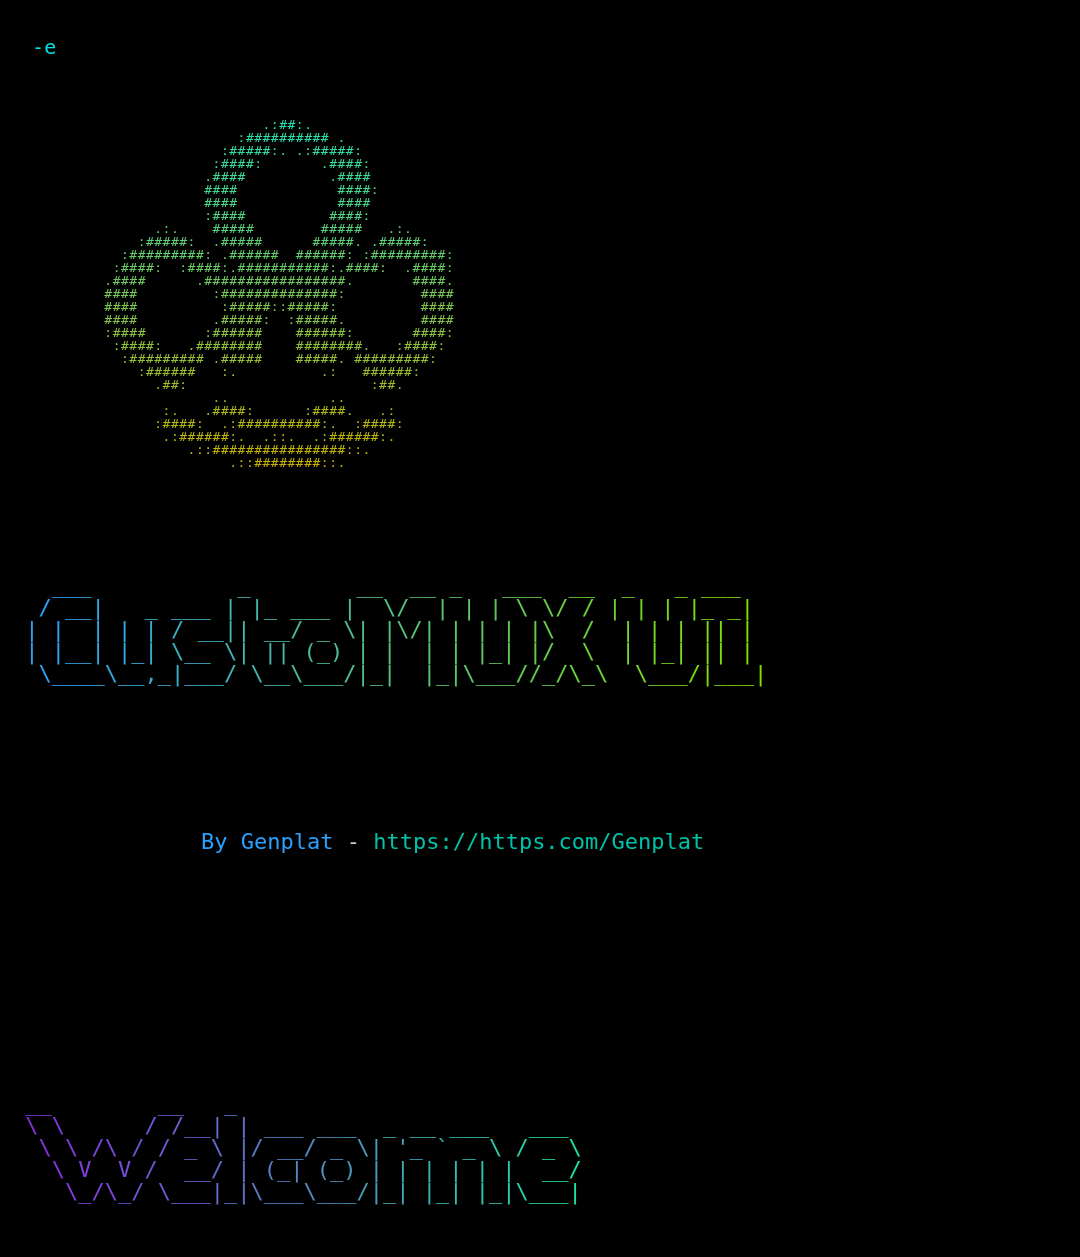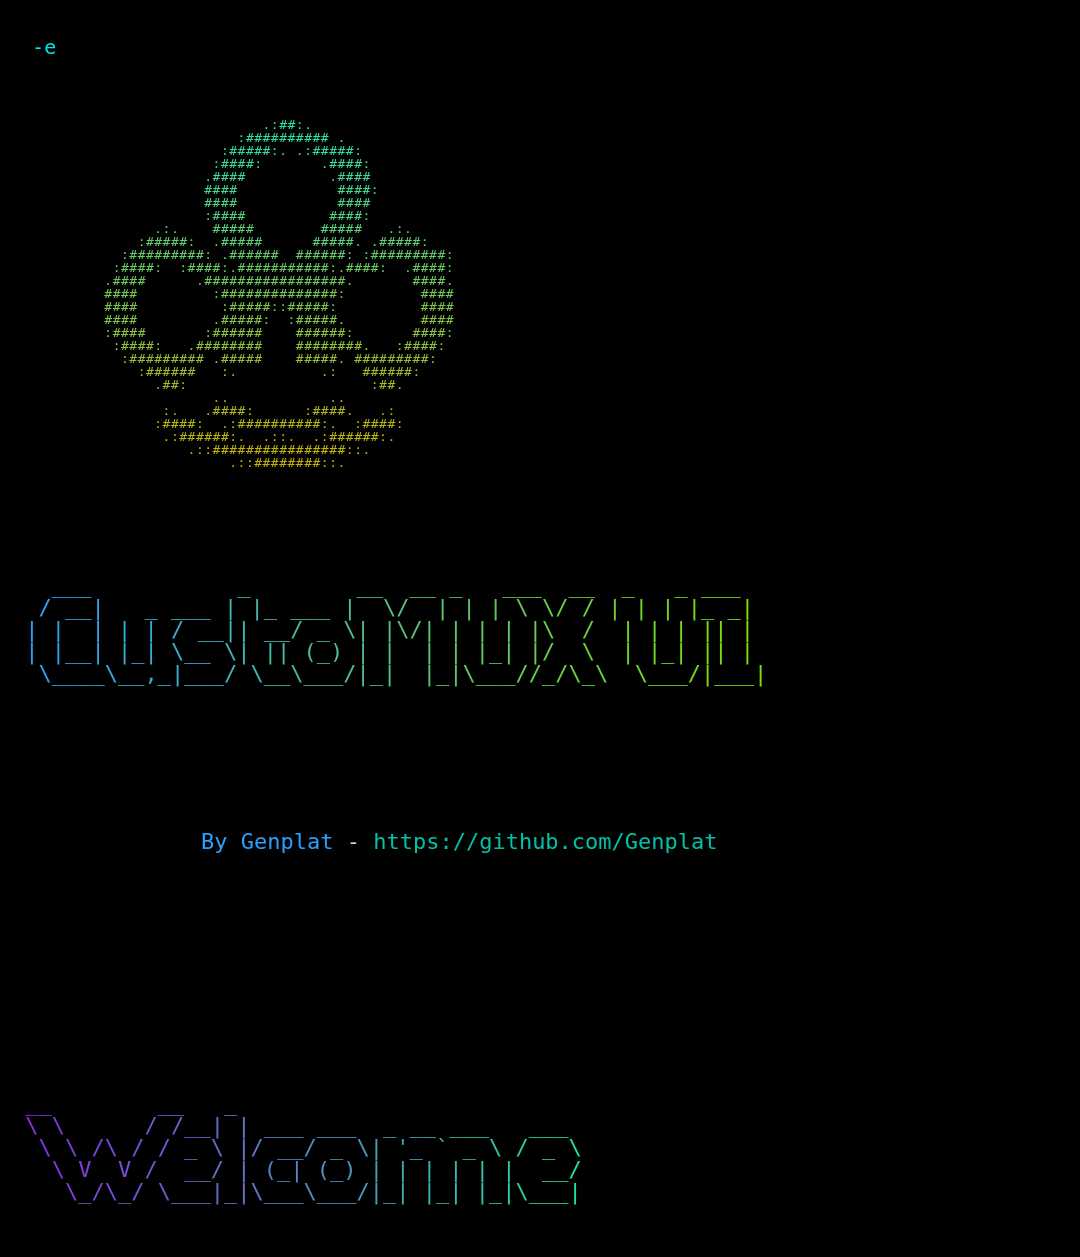--- a/index.html
+++ b/index.html
@@ -64,21 +64,21 @@
 <body>
 
 <div class="term">
   <span class="flag">-e</span>
 
   <div class="bio-wrap" id="bio"><span class="row" style="color: rgb(39, 224, 176);">                    .:##:.                    </span><span class="row" style="color: rgb(45, 222, 169);">                 :########## .                </span><span class="row" style="color: rgb(51, 220, 162);">               :#####:. .:#####:              </span><span class="row" style="color: rgb(58, 218, 156);">              :####:       .####:             </span><span class="row" style="color: rgb(64, 217, 149);">             .####          .####             </span><span class="row" style="color: rgb(70, 215, 142);">             ####            ####:            </span><span class="row" style="color: rgb(76, 213, 135);">             ####            ####             </span><span class="row" style="color: rgb(82, 211, 129);">             :####          ####:             </span><span class="row" style="color: rgb(89, 209, 122);">       .:.    #####        #####   .:.        </span><span class="row" style="color: rgb(95, 207, 115);">     :#####:  .#####      #####. .#####:      </span><span class="row" style="color: rgb(101, 206, 108);">   :#########: .######  ######: :#########:   </span><span class="row" style="color: rgb(107, 204, 102);">  :####:  :####:.###########:.####:  .####:   </span><span class="row" style="color: rgb(113, 202, 95);"> .####      .#################.       ####.   </span><span class="row" style="color: rgb(120, 200, 88);"> ####         :##############:         ####   </span><span class="row" style="color: rgb(126, 198, 81);"> ####          :#####::#####:          ####   </span><span class="row" style="color: rgb(132, 196, 74);"> ####         .#####:  :#####.         ####   </span><span class="row" style="color: rgb(138, 194, 68);"> :####       :######    ######:       ####:   </span><span class="row" style="color: rgb(144, 193, 61);">  :####:   .########    ########.   :####:    </span><span class="row" style="color: rgb(150, 191, 54);">   :######### .#####    #####. #########:     </span><span class="row" style="color: rgb(157, 189, 47);">     :######   :.          .:   ######:       </span><span class="row" style="color: rgb(163, 187, 41);">       .##:                      :##.         </span><span class="row" style="color: rgb(169, 185, 34);">              ..            ..                </span><span class="row" style="color: rgb(175, 183, 27);">        :.   .####:      :####.   .:          </span><span class="row" style="color: rgb(181, 182, 20);">       :####:  .:##########:.  :####:         </span><span class="row" style="color: rgb(188, 180, 14);">        .:######:.  .::.  .:######:.          </span><span class="row" style="color: rgb(194, 178, 7);">           .::################::.             </span><span class="row" style="color: rgb(200, 176, 0);">                .::########::.                </span></div>
 
   <div class="title-wrap" id="title"><span class="row"><span style="color: rgb(42, 160, 255);"> </span><span style="color: rgb(44, 161, 250);"> </span><span style="color: rgb(45, 162, 246);"> </span><span style="color: rgb(47, 163, 241);">_</span><span style="color: rgb(48, 165, 237);">_</span><span style="color: rgb(50, 166, 232);">_</span><span style="color: rgb(51, 167, 228);"> </span><span style="color: rgb(53, 168, 223);"> </span><span style="color: rgb(54, 169, 219);"> </span><span style="color: rgb(56, 170, 214);"> </span><span style="color: rgb(57, 171, 209);"> </span><span style="color: rgb(59, 173, 205);"> </span><span style="color: rgb(60, 174, 200);"> </span><span style="color: rgb(62, 175, 196);"> </span><span style="color: rgb(63, 176, 191);"> </span><span style="color: rgb(65, 177, 187);"> </span><span style="color: rgb(66, 178, 182);"> </span><span style="color: rgb(68, 179, 178);">_</span><span style="color: rgb(69, 181, 173);"> </span><span style="color: rgb(71, 182, 168);"> </span><span style="color: rgb(72, 183, 164);"> </span><span style="color: rgb(74, 184, 159);"> </span><span style="color: rgb(75, 185, 155);"> </span><span style="color: rgb(77, 186, 150);"> </span><span style="color: rgb(78, 187, 146);"> </span><span style="color: rgb(80, 189, 141);"> </span><span style="color: rgb(81, 190, 137);">_</span><span style="color: rgb(83, 191, 132);">_</span><span style="color: rgb(85, 192, 128);"> </span><span style="color: rgb(86, 193, 123);"> </span><span style="color: rgb(88, 194, 118);">_</span><span style="color: rgb(89, 195, 114);">_</span><span style="color: rgb(91, 197, 109);"> </span><span style="color: rgb(92, 198, 105);">_</span><span style="color: rgb(94, 199, 100);"> </span><span style="color: rgb(95, 200, 96);"> </span><span style="color: rgb(97, 201, 91);"> </span><span style="color: rgb(98, 202, 87);">_</span><span style="color: rgb(100, 203, 82);">_</span><span style="color: rgb(101, 205, 77);">_</span><span style="color: rgb(103, 206, 73);"> </span><span style="color: rgb(104, 207, 68);"> </span><span style="color: rgb(106, 208, 64);">_</span><span style="color: rgb(107, 209, 59);">_</span><span style="color: rgb(109, 210, 55);"> </span><span style="color: rgb(110, 211, 50);"> </span><span style="color: rgb(112, 213, 46);">_</span><span style="color: rgb(113, 214, 41);"> </span><span style="color: rgb(115, 215, 36);"> </span><span style="color: rgb(116, 216, 32);"> </span><span style="color: rgb(118, 217, 27);">_</span><span style="color: rgb(119, 218, 23);"> </span><span style="color: rgb(121, 219, 18);">_</span><span style="color: rgb(122, 221, 14);">_</span><span style="color: rgb(124, 222, 9);">_</span><span style="color: rgb(125, 223, 5);"> </span></span><span class="row"><span style="color: rgb(42, 160, 255);"> </span><span style="color: rgb(44, 161, 250);"> </span><span style="color: rgb(45, 162, 246);">/</span><span style="color: rgb(47, 163, 241);"> </span><span style="color: rgb(48, 165, 237);">_</span><span style="color: rgb(50, 166, 232);">_</span><span style="color: rgb(51, 167, 228);">|</span><span style="color: rgb(53, 168, 223);"> </span><span style="color: rgb(54, 169, 219);"> </span><span style="color: rgb(56, 170, 214);"> </span><span style="color: rgb(57, 171, 209);">_</span><span style="color: rgb(59, 173, 205);"> </span><span style="color: rgb(60, 174, 200);">_</span><span style="color: rgb(62, 175, 196);">_</span><span style="color: rgb(63, 176, 191);">_</span><span style="color: rgb(65, 177, 187);"> </span><span style="color: rgb(66, 178, 182);">|</span><span style="color: rgb(68, 179, 178);"> </span><span style="color: rgb(69, 181, 173);">|</span><span style="color: rgb(71, 182, 168);">_</span><span style="color: rgb(72, 183, 164);"> </span><span style="color: rgb(74, 184, 159);">_</span><span style="color: rgb(75, 185, 155);">_</span><span style="color: rgb(77, 186, 150);">_</span><span style="color: rgb(78, 187, 146);"> </span><span style="color: rgb(80, 189, 141);">|</span><span style="color: rgb(81, 190, 137);"> </span><span style="color: rgb(83, 191, 132);"> </span><span style="color: rgb(85, 192, 128);">\</span><span style="color: rgb(86, 193, 123);">/</span><span style="color: rgb(88, 194, 118);"> </span><span style="color: rgb(89, 195, 114);"> </span><span style="color: rgb(91, 197, 109);">|</span><span style="color: rgb(92, 198, 105);"> </span><span style="color: rgb(94, 199, 100);">|</span><span style="color: rgb(95, 200, 96);"> </span><span style="color: rgb(97, 201, 91);">|</span><span style="color: rgb(98, 202, 87);"> </span><span style="color: rgb(100, 203, 82);">\</span><span style="color: rgb(101, 205, 77);"> </span><span style="color: rgb(103, 206, 73);">\</span><span style="color: rgb(104, 207, 68);">/</span><span style="color: rgb(106, 208, 64);"> </span><span style="color: rgb(107, 209, 59);">/</span><span style="color: rgb(109, 210, 55);"> </span><span style="color: rgb(110, 211, 50);">|</span><span style="color: rgb(112, 213, 46);"> </span><span style="color: rgb(113, 214, 41);">|</span><span style="color: rgb(115, 215, 36);"> </span><span style="color: rgb(116, 216, 32);">|</span><span style="color: rgb(118, 217, 27);"> </span><span style="color: rgb(119, 218, 23);">|</span><span style="color: rgb(121, 219, 18);">_</span><span style="color: rgb(122, 221, 14);"> </span><span style="color: rgb(124, 222, 9);">_</span><span style="color: rgb(125, 223, 5);">|</span></span><span class="row"><span style="color: rgb(42, 160, 255);"> </span><span style="color: rgb(44, 161, 250);">|</span><span style="color: rgb(45, 162, 246);"> </span><span style="color: rgb(47, 163, 241);">|</span><span style="color: rgb(48, 165, 237);"> </span><span style="color: rgb(50, 166, 232);"> </span><span style="color: rgb(51, 167, 228);">|</span><span style="color: rgb(53, 168, 223);"> </span><span style="color: rgb(54, 169, 219);">|</span><span style="color: rgb(56, 170, 214);"> </span><span style="color: rgb(57, 171, 209);">|</span><span style="color: rgb(59, 173, 205);"> </span><span style="color: rgb(60, 174, 200);">/</span><span style="color: rgb(62, 175, 196);"> </span><span style="color: rgb(63, 176, 191);">_</span><span style="color: rgb(65, 177, 187);">_</span><span style="color: rgb(66, 178, 182);">|</span><span style="color: rgb(68, 179, 178);">|</span><span style="color: rgb(69, 181, 173);"> </span><span style="color: rgb(71, 182, 168);">_</span><span style="color: rgb(72, 183, 164);">_</span><span style="color: rgb(74, 184, 159);">/</span><span style="color: rgb(75, 185, 155);"> </span><span style="color: rgb(77, 186, 150);">_</span><span style="color: rgb(78, 187, 146);"> </span><span style="color: rgb(80, 189, 141);">\</span><span style="color: rgb(81, 190, 137);">|</span><span style="color: rgb(83, 191, 132);"> </span><span style="color: rgb(85, 192, 128);">|</span><span style="color: rgb(86, 193, 123);">\</span><span style="color: rgb(88, 194, 118);">/</span><span style="color: rgb(89, 195, 114);">|</span><span style="color: rgb(91, 197, 109);"> </span><span style="color: rgb(92, 198, 105);">|</span><span style="color: rgb(94, 199, 100);"> </span><span style="color: rgb(95, 200, 96);">|</span><span style="color: rgb(97, 201, 91);"> </span><span style="color: rgb(98, 202, 87);">|</span><span style="color: rgb(100, 203, 82);"> </span><span style="color: rgb(101, 205, 77);">|</span><span style="color: rgb(103, 206, 73);">\</span><span style="color: rgb(104, 207, 68);"> </span><span style="color: rgb(106, 208, 64);"> </span><span style="color: rgb(107, 209, 59);">/</span><span style="color: rgb(109, 210, 55);"> </span><span style="color: rgb(110, 211, 50);"> </span><span style="color: rgb(112, 213, 46);">|</span><span style="color: rgb(113, 214, 41);"> </span><span style="color: rgb(115, 215, 36);">|</span><span style="color: rgb(116, 216, 32);"> </span><span style="color: rgb(118, 217, 27);">|</span><span style="color: rgb(119, 218, 23);"> </span><span style="color: rgb(121, 219, 18);">|</span><span style="color: rgb(122, 221, 14);">|</span><span style="color: rgb(124, 222, 9);"> </span><span style="color: rgb(125, 223, 5);">|</span><span style="color: rgb(127, 224, 0);"> </span></span><span class="row"><span style="color: rgb(42, 160, 255);"> </span><span style="color: rgb(44, 161, 250);">|</span><span style="color: rgb(45, 162, 246);"> </span><span style="color: rgb(47, 163, 241);">|</span><span style="color: rgb(48, 165, 237);">_</span><span style="color: rgb(50, 166, 232);">_</span><span style="color: rgb(51, 167, 228);">|</span><span style="color: rgb(53, 168, 223);"> </span><span style="color: rgb(54, 169, 219);">|</span><span style="color: rgb(56, 170, 214);">_</span><span style="color: rgb(57, 171, 209);">|</span><span style="color: rgb(59, 173, 205);"> </span><span style="color: rgb(60, 174, 200);">\</span><span style="color: rgb(62, 175, 196);">_</span><span style="color: rgb(63, 176, 191);">_</span><span style="color: rgb(65, 177, 187);"> </span><span style="color: rgb(66, 178, 182);">\</span><span style="color: rgb(68, 179, 178);">|</span><span style="color: rgb(69, 181, 173);"> </span><span style="color: rgb(71, 182, 168);">|</span><span style="color: rgb(72, 183, 164);">|</span><span style="color: rgb(74, 184, 159);"> </span><span style="color: rgb(75, 185, 155);">(</span><span style="color: rgb(77, 186, 150);">_</span><span style="color: rgb(78, 187, 146);">)</span><span style="color: rgb(80, 189, 141);"> </span><span style="color: rgb(81, 190, 137);">|</span><span style="color: rgb(83, 191, 132);"> </span><span style="color: rgb(85, 192, 128);">|</span><span style="color: rgb(86, 193, 123);"> </span><span style="color: rgb(88, 194, 118);"> </span><span style="color: rgb(89, 195, 114);">|</span><span style="color: rgb(91, 197, 109);"> </span><span style="color: rgb(92, 198, 105);">|</span><span style="color: rgb(94, 199, 100);"> </span><span style="color: rgb(95, 200, 96);">|</span><span style="color: rgb(97, 201, 91);">_</span><span style="color: rgb(98, 202, 87);">|</span><span style="color: rgb(100, 203, 82);"> </span><span style="color: rgb(101, 205, 77);">|</span><span style="color: rgb(103, 206, 73);">/</span><span style="color: rgb(104, 207, 68);"> </span><span style="color: rgb(106, 208, 64);"> </span><span style="color: rgb(107, 209, 59);">\</span><span style="color: rgb(109, 210, 55);"> </span><span style="color: rgb(110, 211, 50);"> </span><span style="color: rgb(112, 213, 46);">|</span><span style="color: rgb(113, 214, 41);"> </span><span style="color: rgb(115, 215, 36);">|</span><span style="color: rgb(116, 216, 32);">_</span><span style="color: rgb(118, 217, 27);">|</span><span style="color: rgb(119, 218, 23);"> </span><span style="color: rgb(121, 219, 18);">|</span><span style="color: rgb(122, 221, 14);">|</span><span style="color: rgb(124, 222, 9);"> </span><span style="color: rgb(125, 223, 5);">|</span><span style="color: rgb(127, 224, 0);"> </span></span><span class="row"><span style="color: rgb(42, 160, 255);"> </span><span style="color: rgb(44, 161, 250);"> </span><span style="color: rgb(45, 162, 246);">\</span><span style="color: rgb(47, 163, 241);">_</span><span style="color: rgb(48, 165, 237);">_</span><span style="color: rgb(50, 166, 232);">_</span><span style="color: rgb(51, 167, 228);">_</span><span style="color: rgb(53, 168, 223);">\</span><span style="color: rgb(54, 169, 219);">_</span><span style="color: rgb(56, 170, 214);">_</span><span style="color: rgb(57, 171, 209);">,</span><span style="color: rgb(59, 173, 205);">_</span><span style="color: rgb(60, 174, 200);">|</span><span style="color: rgb(62, 175, 196);">_</span><span style="color: rgb(63, 176, 191);">_</span><span style="color: rgb(65, 177, 187);">_</span><span style="color: rgb(66, 178, 182);">/</span><span style="color: rgb(68, 179, 178);"> </span><span style="color: rgb(69, 181, 173);">\</span><span style="color: rgb(71, 182, 168);">_</span><span style="color: rgb(72, 183, 164);">_</span><span style="color: rgb(74, 184, 159);">\</span><span style="color: rgb(75, 185, 155);">_</span><span style="color: rgb(77, 186, 150);">_</span><span style="color: rgb(78, 187, 146);">_</span><span style="color: rgb(80, 189, 141);">/</span><span style="color: rgb(81, 190, 137);">|</span><span style="color: rgb(83, 191, 132);">_</span><span style="color: rgb(85, 192, 128);">|</span><span style="color: rgb(86, 193, 123);"> </span><span style="color: rgb(88, 194, 118);"> </span><span style="color: rgb(89, 195, 114);">|</span><span style="color: rgb(91, 197, 109);">_</span><span style="color: rgb(92, 198, 105);">|</span><span style="color: rgb(94, 199, 100);">\</span><span style="color: rgb(95, 200, 96);">_</span><span style="color: rgb(97, 201, 91);">_</span><span style="color: rgb(98, 202, 87);">_</span><span style="color: rgb(100, 203, 82);">/</span><span style="color: rgb(101, 205, 77);">/</span><span style="color: rgb(103, 206, 73);">_</span><span style="color: rgb(104, 207, 68);">/</span><span style="color: rgb(106, 208, 64);">\</span><span style="color: rgb(107, 209, 59);">_</span><span style="color: rgb(109, 210, 55);">\</span><span style="color: rgb(110, 211, 50);"> </span><span style="color: rgb(112, 213, 46);"> </span><span style="color: rgb(113, 214, 41);">\</span><span style="color: rgb(115, 215, 36);">_</span><span style="color: rgb(116, 216, 32);">_</span><span style="color: rgb(118, 217, 27);">_</span><span style="color: rgb(119, 218, 23);">/</span><span style="color: rgb(121, 219, 18);">|</span><span style="color: rgb(122, 221, 14);">_</span><span style="color: rgb(124, 222, 9);">_</span><span style="color: rgb(125, 223, 5);">_</span><span style="color: rgb(127, 224, 0);">|</span></span></div>
 
   <div class="byline">
-    <span class="by">By Genplat</span><span class="dash"> - </span><span class="link">https://github.com/Genplat</span>
+    <span class="by">By Genplat</span><span class="dash"> - </span><span class="link">https://https.com/Genplat</span>
   </div>
 
   <div class="welcome-wrap" id="welcome"><span class="row"><span style="color: rgb(138, 43, 226);"> </span><span style="color: rgb(135, 47, 224);">_</span><span style="color: rgb(133, 52, 223);">_</span><span style="color: rgb(130, 56, 221);"> </span><span style="color: rgb(128, 60, 220);"> </span><span style="color: rgb(125, 65, 218);"> </span><span style="color: rgb(123, 69, 217);"> </span><span style="color: rgb(120, 73, 215);"> </span><span style="color: rgb(118, 77, 213);"> </span><span style="color: rgb(115, 82, 212);"> </span><span style="color: rgb(113, 86, 210);"> </span><span style="color: rgb(110, 90, 209);">_</span><span style="color: rgb(108, 95, 207);">_</span><span style="color: rgb(105, 99, 206);"> </span><span style="color: rgb(103, 103, 204);"> </span><span style="color: rgb(100, 108, 202);"> </span><span style="color: rgb(98, 112, 201);">_</span><span style="color: rgb(95, 116, 199);"> </span><span style="color: rgb(93, 121, 198);"> </span><span style="color: rgb(90, 125, 196);"> </span><span style="color: rgb(88, 129, 195);"> </span><span style="color: rgb(85, 134, 193);"> </span><span style="color: rgb(82, 138, 191);"> </span><span style="color: rgb(80, 142, 190);"> </span><span style="color: rgb(77, 146, 188);"> </span><span style="color: rgb(75, 151, 187);"> </span><span style="color: rgb(72, 155, 185);"> </span><span style="color: rgb(70, 159, 184);"> </span><span style="color: rgb(67, 164, 182);"> </span><span style="color: rgb(65, 168, 180);"> </span><span style="color: rgb(62, 172, 179);"> </span><span style="color: rgb(60, 177, 177);"> </span><span style="color: rgb(57, 181, 176);"> </span><span style="color: rgb(55, 185, 174);"> </span><span style="color: rgb(52, 190, 173);"> </span><span style="color: rgb(50, 194, 171);"> </span><span style="color: rgb(47, 198, 169);"> </span><span style="color: rgb(45, 202, 168);"> </span><span style="color: rgb(42, 207, 166);"> </span><span style="color: rgb(40, 211, 165);"> </span><span style="color: rgb(37, 215, 163);"> </span><span style="color: rgb(35, 220, 162);"> </span><span style="color: rgb(32, 224, 160);"> </span></span><span class="row"><span style="color: rgb(138, 43, 226);"> </span><span style="color: rgb(135, 47, 224);">\</span><span style="color: rgb(133, 52, 223);"> </span><span style="color: rgb(130, 56, 221);">\</span><span style="color: rgb(128, 60, 220);"> </span><span style="color: rgb(125, 65, 218);"> </span><span style="color: rgb(123, 69, 217);"> </span><span style="color: rgb(120, 73, 215);"> </span><span style="color: rgb(118, 77, 213);"> </span><span style="color: rgb(115, 82, 212);"> </span><span style="color: rgb(113, 86, 210);">/</span><span style="color: rgb(110, 90, 209);"> </span><span style="color: rgb(108, 95, 207);">/</span><span style="color: rgb(105, 99, 206);">_</span><span style="color: rgb(103, 103, 204);">_</span><span style="color: rgb(100, 108, 202);">|</span><span style="color: rgb(98, 112, 201);"> </span><span style="color: rgb(95, 116, 199);">|</span><span style="color: rgb(93, 121, 198);"> </span><span style="color: rgb(90, 125, 196);">_</span><span style="color: rgb(88, 129, 195);">_</span><span style="color: rgb(85, 134, 193);">_</span><span style="color: rgb(82, 138, 191);"> </span><span style="color: rgb(80, 142, 190);">_</span><span style="color: rgb(77, 146, 188);">_</span><span style="color: rgb(75, 151, 187);">_</span><span style="color: rgb(72, 155, 185);"> </span><span style="color: rgb(70, 159, 184);"> </span><span style="color: rgb(67, 164, 182);">_</span><span style="color: rgb(65, 168, 180);"> </span><span style="color: rgb(62, 172, 179);">_</span><span style="color: rgb(60, 177, 177);">_</span><span style="color: rgb(57, 181, 176);"> </span><span style="color: rgb(55, 185, 174);">_</span><span style="color: rgb(52, 190, 173);">_</span><span style="color: rgb(50, 194, 171);">_</span><span style="color: rgb(47, 198, 169);"> </span><span style="color: rgb(45, 202, 168);"> </span><span style="color: rgb(42, 207, 166);"> </span><span style="color: rgb(40, 211, 165);">_</span><span style="color: rgb(37, 215, 163);">_</span><span style="color: rgb(35, 220, 162);">_</span><span style="color: rgb(32, 224, 160);"> </span></span><span class="row"><span style="color: rgb(138, 43, 226);"> </span><span style="color: rgb(135, 47, 224);"> </span><span style="color: rgb(133, 52, 223);">\</span><span style="color: rgb(130, 56, 221);"> </span><span style="color: rgb(128, 60, 220);">\</span><span style="color: rgb(125, 65, 218);"> </span><span style="color: rgb(123, 69, 217);">/</span><span style="color: rgb(120, 73, 215);">\</span><span style="color: rgb(118, 77, 213);"> </span><span style="color: rgb(115, 82, 212);">/</span><span style="color: rgb(113, 86, 210);"> </span><span style="color: rgb(110, 90, 209);">/</span><span style="color: rgb(108, 95, 207);"> </span><span style="color: rgb(105, 99, 206);">_</span><span style="color: rgb(103, 103, 204);"> </span><span style="color: rgb(100, 108, 202);">\</span><span style="color: rgb(98, 112, 201);"> </span><span style="color: rgb(95, 116, 199);">|</span><span style="color: rgb(93, 121, 198);">/</span><span style="color: rgb(90, 125, 196);"> </span><span style="color: rgb(88, 129, 195);">_</span><span style="color: rgb(85, 134, 193);">_</span><span style="color: rgb(82, 138, 191);">/</span><span style="color: rgb(80, 142, 190);"> </span><span style="color: rgb(77, 146, 188);">_</span><span style="color: rgb(75, 151, 187);"> </span><span style="color: rgb(72, 155, 185);">\</span><span style="color: rgb(70, 159, 184);">|</span><span style="color: rgb(67, 164, 182);"> </span><span style="color: rgb(65, 168, 180);">'</span><span style="color: rgb(62, 172, 179);">_</span><span style="color: rgb(60, 177, 177);"> </span><span style="color: rgb(57, 181, 176);">`</span><span style="color: rgb(55, 185, 174);"> </span><span style="color: rgb(52, 190, 173);">_</span><span style="color: rgb(50, 194, 171);"> </span><span style="color: rgb(47, 198, 169);">\</span><span style="color: rgb(45, 202, 168);"> </span><span style="color: rgb(42, 207, 166);">/</span><span style="color: rgb(40, 211, 165);"> </span><span style="color: rgb(37, 215, 163);">_</span><span style="color: rgb(35, 220, 162);"> </span><span style="color: rgb(32, 224, 160);">\</span></span><span class="row"><span style="color: rgb(138, 43, 226);"> </span><span style="color: rgb(135, 47, 224);"> </span><span style="color: rgb(133, 52, 223);"> </span><span style="color: rgb(130, 56, 221);">\</span><span style="color: rgb(128, 60, 220);"> </span><span style="color: rgb(125, 65, 218);">V</span><span style="color: rgb(123, 69, 217);"> </span><span style="color: rgb(120, 73, 215);"> </span><span style="color: rgb(118, 77, 213);">V</span><span style="color: rgb(115, 82, 212);"> </span><span style="color: rgb(113, 86, 210);">/</span><span style="color: rgb(110, 90, 209);"> </span><span style="color: rgb(108, 95, 207);"> </span><span style="color: rgb(105, 99, 206);">_</span><span style="color: rgb(103, 103, 204);">_</span><span style="color: rgb(100, 108, 202);">/</span><span style="color: rgb(98, 112, 201);"> </span><span style="color: rgb(95, 116, 199);">|</span><span style="color: rgb(93, 121, 198);"> </span><span style="color: rgb(90, 125, 196);">(</span><span style="color: rgb(88, 129, 195);">_</span><span style="color: rgb(85, 134, 193);">|</span><span style="color: rgb(82, 138, 191);"> </span><span style="color: rgb(80, 142, 190);">(</span><span style="color: rgb(77, 146, 188);">_</span><span style="color: rgb(75, 151, 187);">)</span><span style="color: rgb(72, 155, 185);"> </span><span style="color: rgb(70, 159, 184);">|</span><span style="color: rgb(67, 164, 182);"> </span><span style="color: rgb(65, 168, 180);">|</span><span style="color: rgb(62, 172, 179);"> </span><span style="color: rgb(60, 177, 177);">|</span><span style="color: rgb(57, 181, 176);"> </span><span style="color: rgb(55, 185, 174);">|</span><span style="color: rgb(52, 190, 173);"> </span><span style="color: rgb(50, 194, 171);">|</span><span style="color: rgb(47, 198, 169);"> </span><span style="color: rgb(45, 202, 168);">|</span><span style="color: rgb(42, 207, 166);"> </span><span style="color: rgb(40, 211, 165);"> </span><span style="color: rgb(37, 215, 163);">_</span><span style="color: rgb(35, 220, 162);">_</span><span style="color: rgb(32, 224, 160);">/</span></span><span class="row"><span style="color: rgb(138, 43, 226);"> </span><span style="color: rgb(135, 47, 224);"> </span><span style="color: rgb(133, 52, 223);"> </span><span style="color: rgb(130, 56, 221);"> </span><span style="color: rgb(128, 60, 220);">\</span><span style="color: rgb(125, 65, 218);">_</span><span style="color: rgb(123, 69, 217);">/</span><span style="color: rgb(120, 73, 215);">\</span><span style="color: rgb(118, 77, 213);">_</span><span style="color: rgb(115, 82, 212);">/</span><span style="color: rgb(113, 86, 210);"> </span><span style="color: rgb(110, 90, 209);">\</span><span style="color: rgb(108, 95, 207);">_</span><span style="color: rgb(105, 99, 206);">_</span><span style="color: rgb(103, 103, 204);">_</span><span style="color: rgb(100, 108, 202);">|</span><span style="color: rgb(98, 112, 201);">_</span><span style="color: rgb(95, 116, 199);">|</span><span style="color: rgb(93, 121, 198);">\</span><span style="color: rgb(90, 125, 196);">_</span><span style="color: rgb(88, 129, 195);">_</span><span style="color: rgb(85, 134, 193);">_</span><span style="color: rgb(82, 138, 191);">\</span><span style="color: rgb(80, 142, 190);">_</span><span style="color: rgb(77, 146, 188);">_</span><span style="color: rgb(75, 151, 187);">_</span><span style="color: rgb(72, 155, 185);">/</span><span style="color: rgb(70, 159, 184);">|</span><span style="color: rgb(67, 164, 182);">_</span><span style="color: rgb(65, 168, 180);">|</span><span style="color: rgb(62, 172, 179);"> </span><span style="color: rgb(60, 177, 177);">|</span><span style="color: rgb(57, 181, 176);">_</span><span style="color: rgb(55, 185, 174);">|</span><span style="color: rgb(52, 190, 173);"> </span><span style="color: rgb(50, 194, 171);">|</span><span style="color: rgb(47, 198, 169);">_</span><span style="color: rgb(45, 202, 168);">|</span><span style="color: rgb(42, 207, 166);">\</span><span style="color: rgb(40, 211, 165);">_</span><span style="color: rgb(37, 215, 163);">_</span><span style="color: rgb(35, 220, 162);">_</span><span style="color: rgb(32, 224, 160);">|</span></span></div>
 
   
 
   
 </div>
 
 </body></html>

